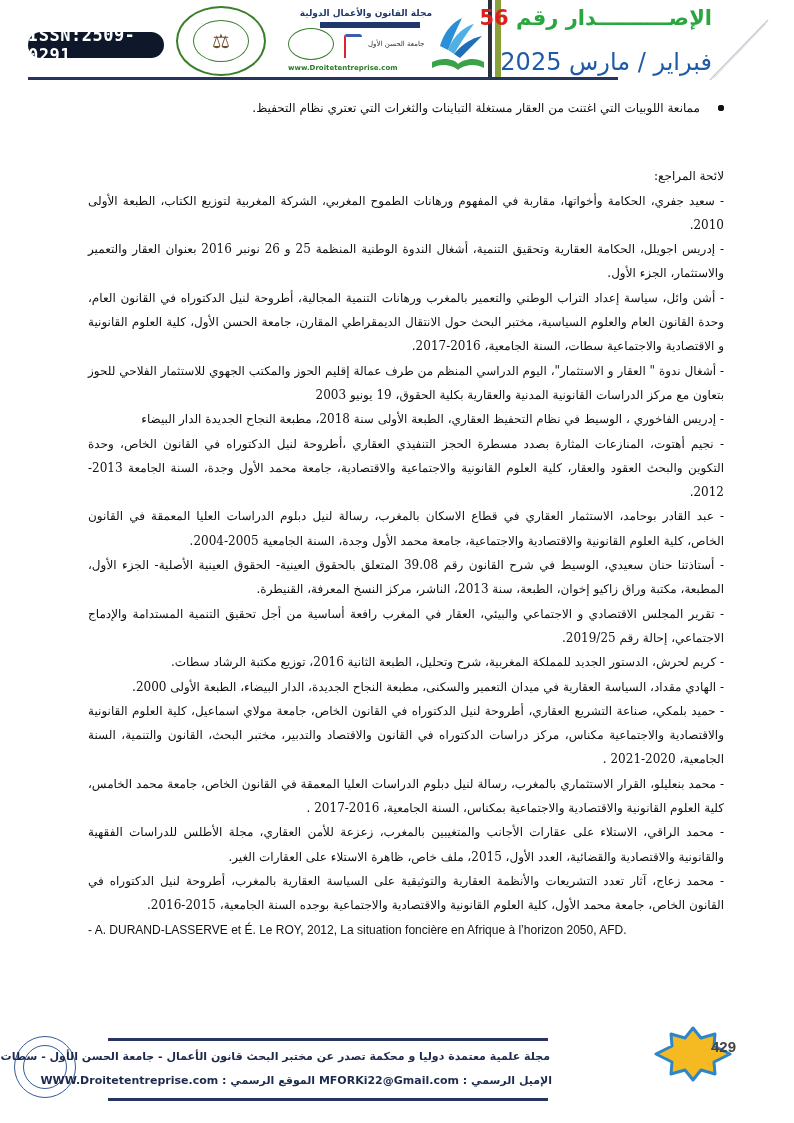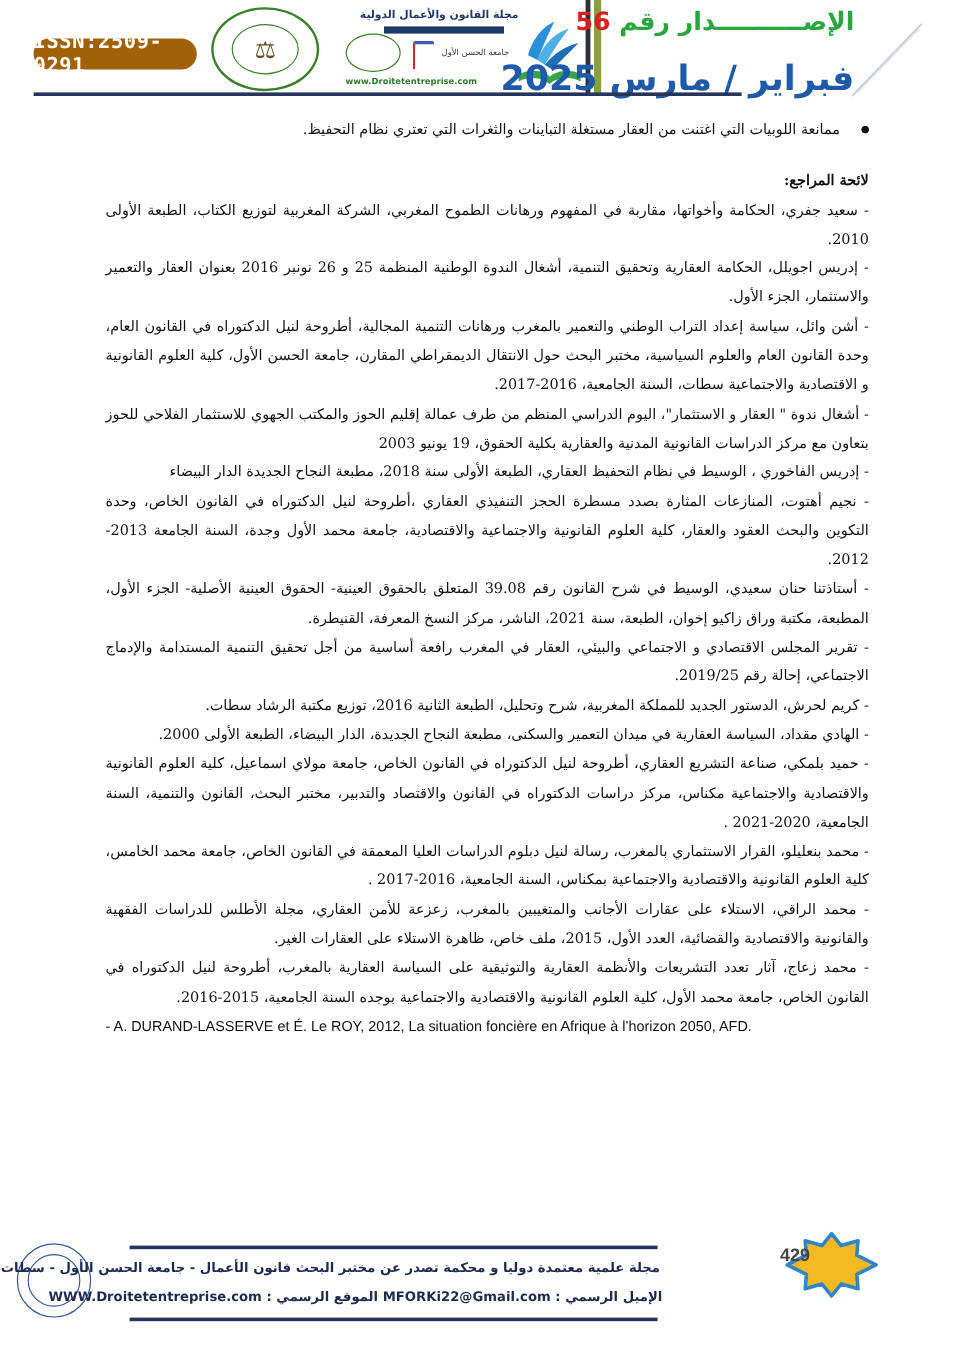--- a/index.html
+++ b/index.html
@@ -3,21 +3,21 @@
   <meta charset="utf-8">
   <style>
     * { box-sizing: border-box; margin: 0; padding: 0; }
     html, body { width: 794px; height: 1123px; background: #ffffff; overflow: hidden; }
     body { position: relative; font-family: "DejaVu Sans", sans-serif; color: #111; }
 
     
     .header { position: absolute; left: 0; top: 0; width: 794px; height: 80px; }
     .issn-pill {
       position: absolute; left: 28px; top: 32px; width: 136px; height: 26px;
-      background: #a16207; border-radius: 17px; color: #fff;
+      background: #0f172a; border-radius: 17px; color: #fff;
       font-family: "DejaVu Sans Mono", monospace; font-weight: bold; font-size: 17px;
       display: flex; align-items: center; justify-content: center; letter-spacing: 0.5px;
     }
     .lab-seal {
       position: absolute; left: 176px; top: 6px; width: 90px; height: 70px;
       border: 2px solid #3a7f2a; border-radius: 50%;
       display: flex; align-items: center; justify-content: center;
     }
     .lab-seal .inner { width: 56px; height: 42px; border: 1px solid #3a7f2a; border-radius: 50%;
       display:flex; align-items:center; justify-content:center; color:#6b4f2a; font-size: 20px; }
@@ -31,37 +31,37 @@
     .journal-logo .book { position: absolute; right: 0; top: 10px; width: 52px; height: 54px; }
     .vbar-dark { position: absolute; left: 488px; top: 0; width: 4px; height: 80px; background: #2b2f3a; }
     .vbar-olive { position: absolute; left: 495px; top: 0; width: 6px; height: 80px; background: #8aa03a; }
     .issue-line {
       position: absolute; left: 512px; top: 6px; width: 200px; direction: rtl; text-align: right;
       font-weight: bold; font-size: 21px; color: #2aa640; white-space: nowrap;
     }
     .issue-line .num { color: #e01d1d; }
     .date-line {
       position: absolute; left: 504px; top: 48px; width: 208px; direction: rtl; text-align: left;
-      font-weight: bold; font-size: 29px; color: #1e5aa8; white-space: nowrap;
+      font-weight: normal; font-size: 24px; color: #1e5aa8; white-space: nowrap;
     }
     .diag-line { position: absolute; left: 708px; top: 18px; width: 62px; height: 64px; }
     .header-rule { position: absolute; left: 28px; top: 77px; width: 590px; height: 3px; background: #25355e; }
 
     
     .content {
       position: absolute; left: 88px; top: 96px; width: 636px;
       direction: rtl; text-align: justify; font-family: "DejaVu Serif", serif;
       font-size: 12px; line-height: 24.3px; color: #111;
     }
     .bullets { list-style: none; padding-right: 24px; }
     .bullets li { position: relative; margin-bottom: 0; }
     .bullets li .dot {
       position: absolute; right: -24px; top: 9px; width: 6px; height: 6px; border-radius: 50%; background: #111;
     }
-    .refs-title { margin-top: 18px; font-weight: bold; }
+    .refs-title { margin-top: 44px; font-weight: normal; }
     .ref { margin: 0; }
     .ref-latin { direction: ltr; text-align: left; font-family: "Liberation Sans", sans-serif; font-size: 12px; }
 
     
     .footer-seal {
       position: absolute; left: 14px; top: 1036px; width: 62px; height: 62px;
       border: 1.5px solid #355a9a; border-radius: 50%;
       display: flex; align-items: center; justify-content: center;
     }
     .footer-seal .ring { width: 44px; height: 44px; border: 1px solid #355a9a; border-radius: 50%; }
@@ -71,21 +71,21 @@
       position: absolute; left: 104px; top: 1050px; width: 446px; direction: rtl; text-align: right;
       font-size: 11px; font-weight: bold; color: #1c2a4e; white-space: nowrap; font-family: "DejaVu Sans", sans-serif;
       letter-spacing: -0.3px;
     }
     .footer-line2 {
       position: absolute; left: 104px; top: 1074px; width: 448px; direction: rtl; text-align: center;
       font-size: 11px; font-weight: bold; color: #1c2a4e; white-space: nowrap; font-family: "DejaVu Sans", sans-serif;
     }
     .page-star { position: absolute; left: 650px; top: 1026px; width: 86px; height: 56px; }
     .page-num {
-      position: absolute; left: 650px; top: 1038px; width: 86px; text-align: left;
+      position: absolute; left: 650px; top: 1038px; width: 86px; text-align: right;
       font-size: 15px; font-weight: bold; color: #444; font-family: "Liberation Sans", sans-serif;
     }
   </style>
 </head>
 <body>
 
 <div class="header">
   <div class="issn-pill">ISSN:2509-0291</div>
 
   <div class="lab-seal" title="مختبر البحث: قانون الأعمال - Laboratoire de Recherche: Droit des Affaires">
@@ -136,21 +136,22 @@
   </ul>
 
   <p class="refs-title">لائحة المراجع:</p>
 
   <p class="ref">- سعيد جفري، الحكامة وأخواتها، مقاربة في المفهوم ورهانات الطموح المغربي، الشركة المغربية لتوزيع الكتاب، الطبعة الأولى 2010.</p>
   <p class="ref">- إدريس اجويلل، الحكامة العقارية وتحقيق التنمية، أشغال الندوة الوطنية المنظمة 25 و 26 نونبر 2016 بعنوان العقار والتعمير والاستثمار، الجزء الأول.</p>
   <p class="ref">- أشن وائل، سياسة إعداد التراب الوطني والتعمير بالمغرب ورهانات التنمية المجالية، أطروحة لنيل الدكتوراه في القانون العام، وحدة القانون العام والعلوم السياسية، مختبر البحث حول الانتقال الديمقراطي المقارن، جامعة الحسن الأول، كلية العلوم القانونية و الاقتصادية والاجتماعية سطات، السنة الجامعية، 2016-2017.</p>
   <p class="ref">- أشغال ندوة " العقار و الاستثمار"، اليوم الدراسي المنظم من طرف عمالة إقليم الحوز والمكتب الجهوي للاستثمار الفلاحي للحوز بتعاون مع مركز الدراسات القانونية المدنية والعقارية بكلية الحقوق، 19 يونيو 2003</p>
   <p class="ref">- إدريس الفاخوري ، الوسيط في نظام التحفيظ العقاري، الطبعة الأولى سنة 2018، مطبعة النجاح الجديدة الدار البيضاء</p>
   <p class="ref">- نجيم أهتوت، المنازعات المثارة بصدد مسطرة الحجز التنفيذي العقاري ،أطروحة لنيل الدكتوراه في القانون الخاص، وحدة التكوين والبحث العقود والعقار، كلية العلوم القانونية والاجتماعية والاقتصادية، جامعة محمد الأول وجدة، السنة الجامعة 2013-2012.</p>
-  <p class="ref">- أستاذتنا حنان سعيدي، الوسيط في شرح القانون رقم 39.08 المتعلق بالحقوق العينية- الحقوق العينية الأصلية- الجزء الأول، المطبعة، مكتبة وراق زاكيو إخوان، الطبعة، سنة 2021، الناشر، مركز النسخ المعرفة، القنيطرة.</p>
+  <p class="ref">- عبد القادر بوحامد، الاستثمار العقاري في قطاع الاسكان بالمغرب، رسالة لنيل دبلوم الدراسات العليا المعمقة في القانون الخاص، كلية العلوم القانونية والاقتصادية والاجتماعية، جامعة محمد الأول وجدة، السنة الجامعية 2005-2004.</p>
+  <p class="ref">- أستاذتنا حنان سعيدي، الوسيط في شرح القانون رقم 39.08 المتعلق بالحقوق العينية- الحقوق العينية الأصلية- الجزء الأول، المطبعة، مكتبة وراق زاكيو إخوان، الطبعة، سنة 2013، الناشر، مركز النسخ المعرفة، القنيطرة.</p>
   <p class="ref">- تقرير المجلس الاقتصادي و الاجتماعي والبيئي، العقار في المغرب رافعة أساسية من أجل تحقيق التنمية المستدامة والإدماج الاجتماعي، إحالة رقم 2019/25.</p>
   <p class="ref">- كريم لحرش، الدستور الجديد للمملكة المغربية، شرح وتحليل، الطبعة الثانية 2016، توزيع مكتبة الرشاد سطات.</p>
   <p class="ref">- الهادي مقداد، السياسة العقارية في ميدان التعمير والسكنى، مطبعة النجاح الجديدة، الدار البيضاء، الطبعة الأولى 2000.</p>
   <p class="ref">- حميد بلمكي، صناعة التشريع العقاري، أطروحة لنيل الدكتوراه في القانون الخاص، جامعة مولاي اسماعيل، كلية العلوم القانونية والاقتصادية والاجتماعية مكناس، مركز دراسات الدكتوراه في القانون والاقتصاد والتدبير، مختبر البحث، القانون والتنمية، السنة الجامعية، 2020-2021 .</p>
   <p class="ref">- محمد بنعليلو، القرار الاستثماري بالمغرب، رسالة لنيل دبلوم الدراسات العليا المعمقة في القانون الخاص، جامعة محمد الخامس، كلية العلوم القانونية والاقتصادية والاجتماعية بمكناس، السنة الجامعية، 2016-2017 .</p>
   <p class="ref">- محمد الراقي، الاستلاء على عقارات الأجانب والمتغيبين بالمغرب، زعزعة للأمن العقاري، مجلة الأطلس للدراسات الفقهية والقانونية والاقتصادية والقضائية، العدد الأول، 2015، ملف خاص، ظاهرة الاستلاء على العقارات الغير.</p>
   <p class="ref">- محمد زعاج، آثار تعدد التشريعات والأنظمة العقارية والتوثيقية على السياسة العقارية بالمغرب، أطروحة لنيل الدكتوراه في القانون الخاص، جامعة محمد الأول، كلية العلوم القانونية والاقتصادية والاجتماعية بوجده السنة الجامعية، 2015-2016.</p>
   <p class="ref ref-latin">- A. DURAND-LASSERVE et É. Le ROY, 2012, La situation foncière en Afrique à l’horizon 2050, AFD.</p>
 </div>
 

